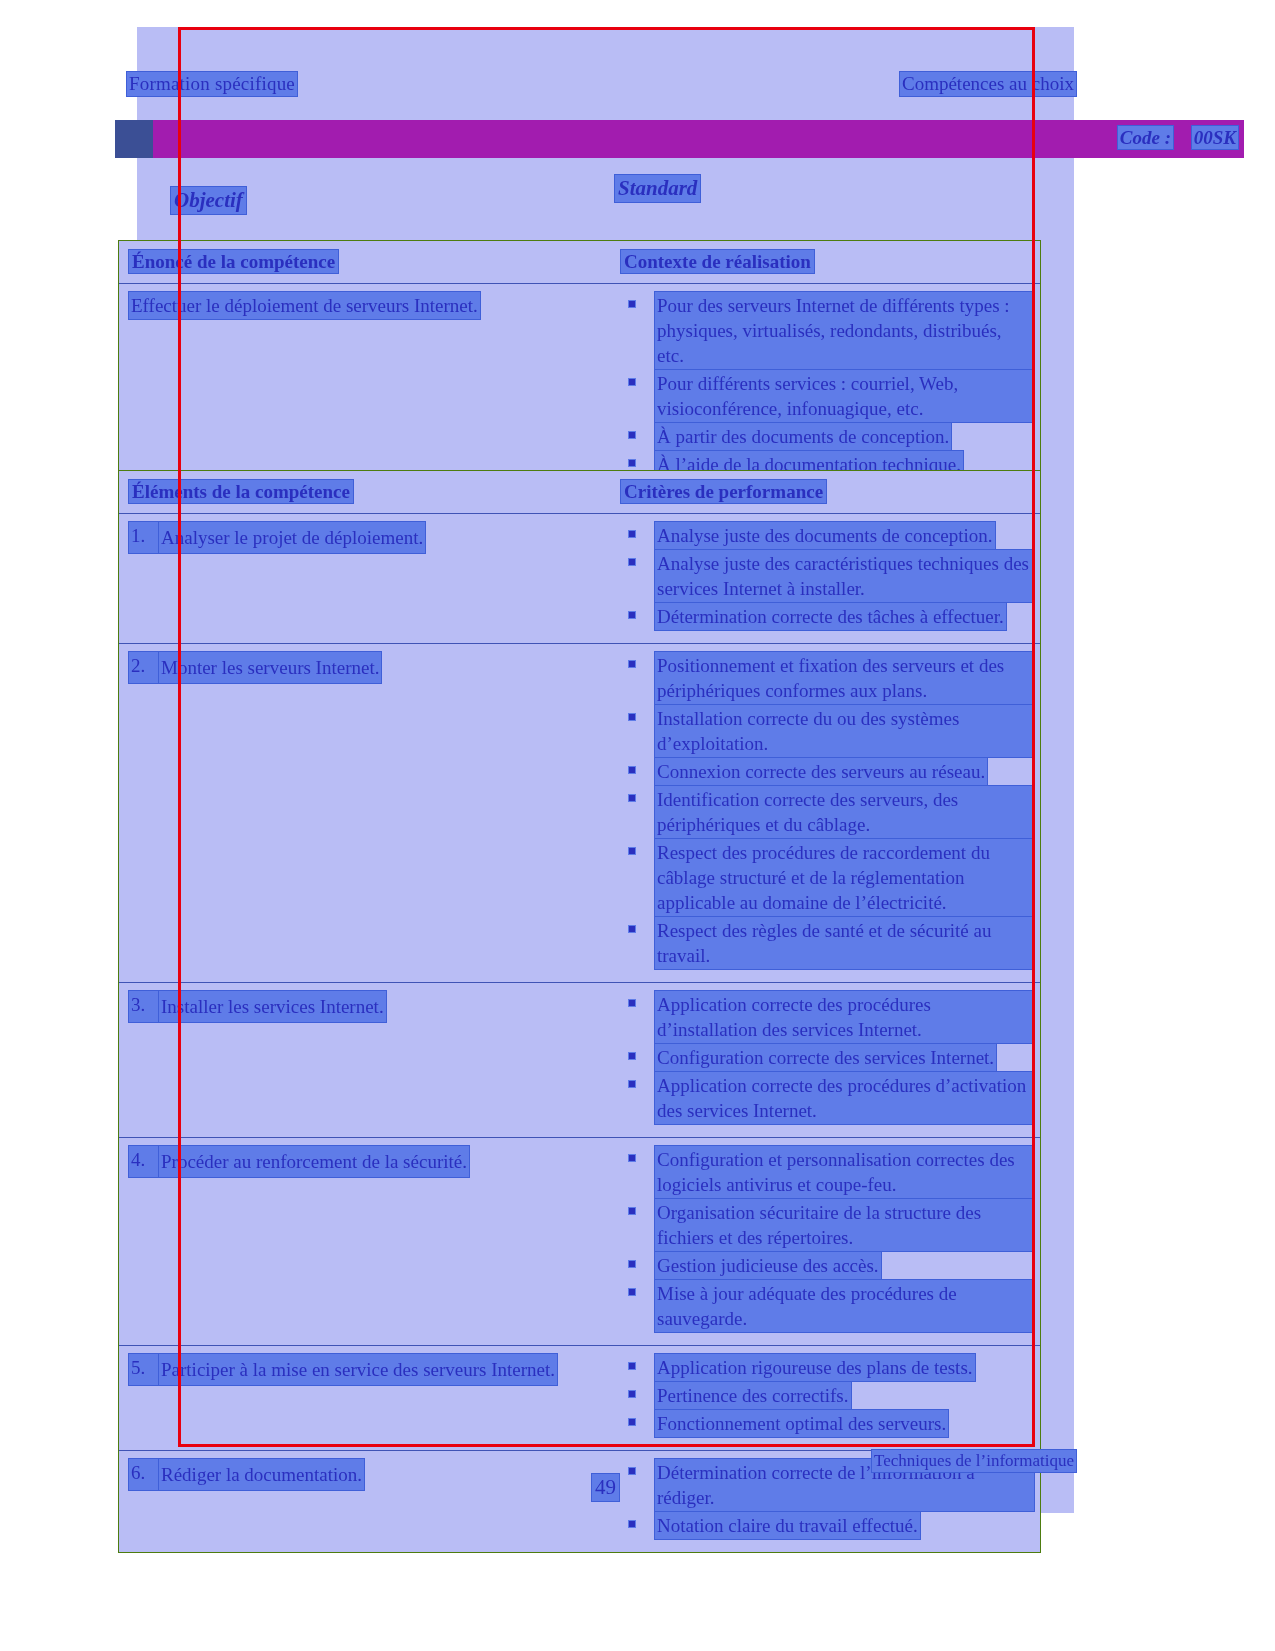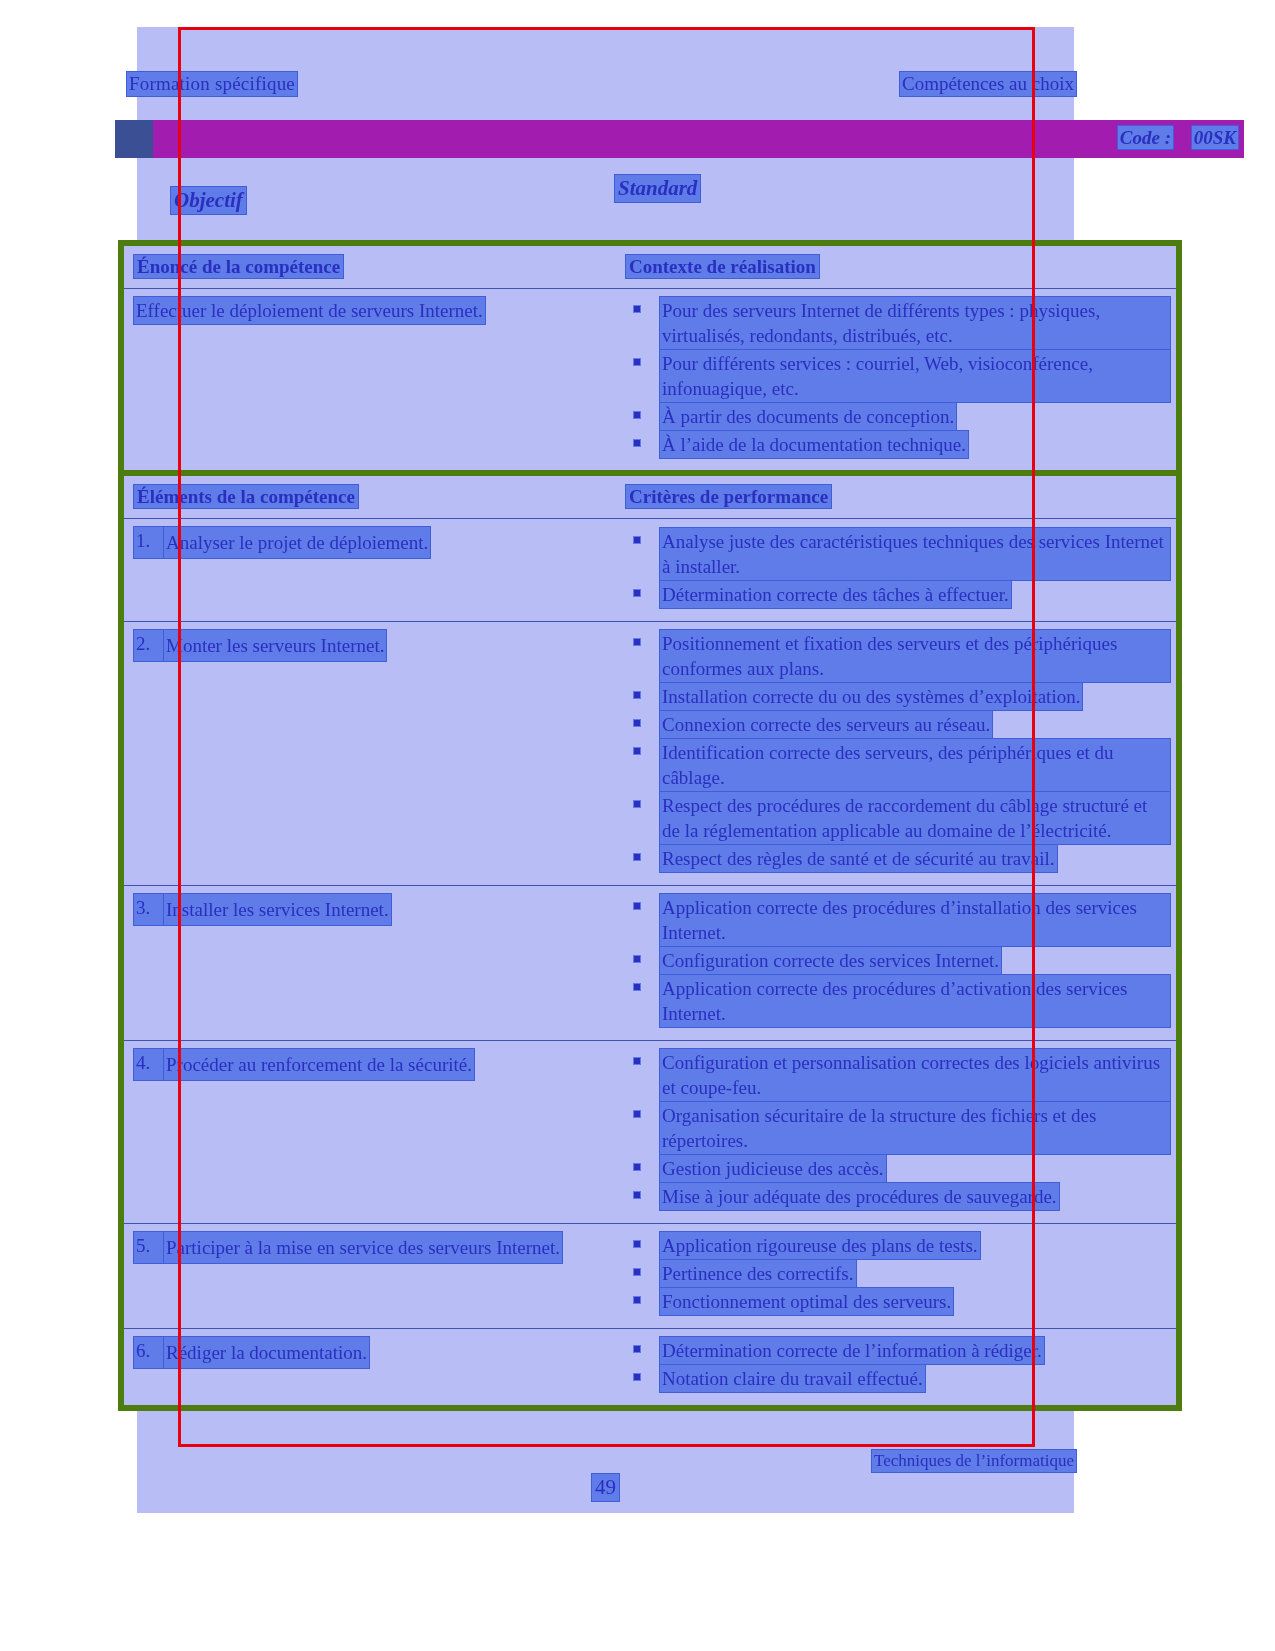--- a/index.html
+++ b/index.html
@@ -113,22 +113,22 @@
     font-size: 21px;
     padding: 1px 3px;
   }
   #obj-objectif { left: -10px; top: 12px; margin-left: 44px; }
   #obj-standard { left: 478px; top: 0; }
 
   
   .tbl {
     position: absolute;
     left: -19px;
-    width: 1064px;
-    border: 6px solid #4d7c0f;
+    width: 923px;
+    border: 1px solid #4d7c0f;
     box-sizing: border-box;
     background: #b9bdf5;
   }
   #tbl-enonce { top: 213px; }
   #tbl-elements { top: 443px; }
 
   .trow {
     display: flex;
     border-bottom: 1px solid #3f53b5;
   }
@@ -293,20 +293,21 @@
           <span class="num hl">1.</span>
           <span class="txt">
             <span class="ln hl">Analyser le projet de déploiement.</span>
           </span>
         </div>
       </div>
       <div class="cell-r">
         <ul class="blist">
           <li>
             <span class="bullet"></span>
+            <span class="ln hl">Analyse juste des documents de conception.</span>
           </li>
           <li>
             <span class="bullet"></span>
             <span class="ln hl">Analyse juste des caractéristiques techniques des services Internet à installer.</span>
           </li>
           <li>
             <span class="bullet"></span>
             <span class="ln hl">Détermination correcte des tâches à effectuer.</span>
           </li>
         </ul>

